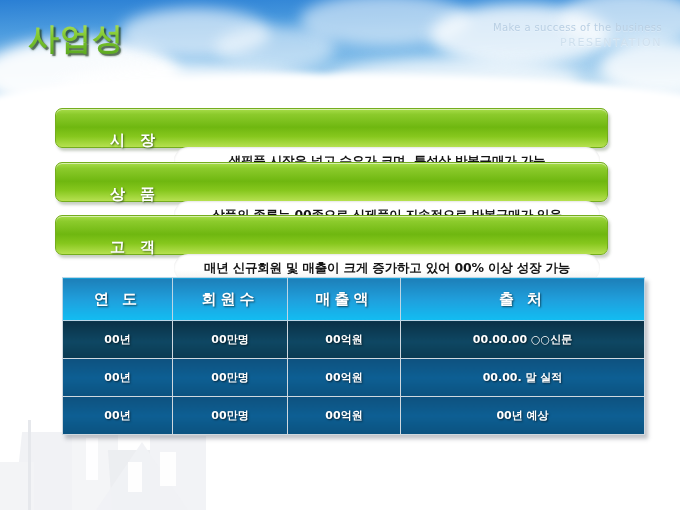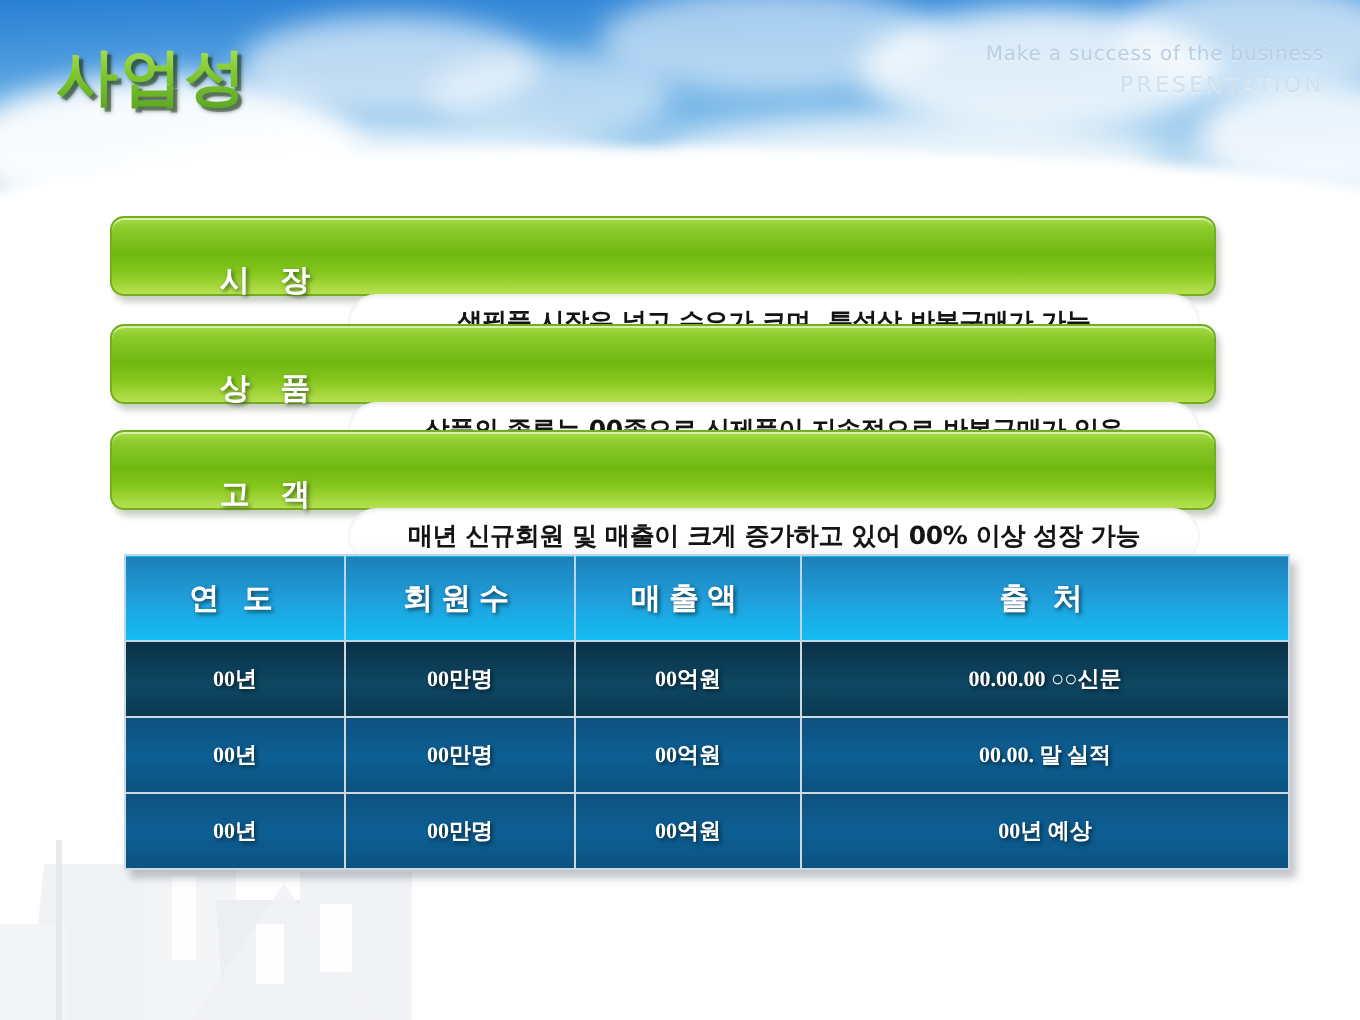--- a/index.html
+++ b/index.html
@@ -105,21 +105,20 @@
   }
   .bar-pill span{
     color:#141414;font-size:12.5px;font-weight:bold;letter-spacing:-.2px;white-space:nowrap;
   }
 
   
   .tbl{
     position:absolute;left:62px;top:277px;width:560px;
     border-collapse:collapse;table-layout:fixed;
     box-shadow:3px 4px 4px rgba(120,125,135,.45);
-    font-family:Liberation Serif, serif;
   }
   .tbl td,.tbl th{
     border:1px solid #cfd8df;
     text-align:center;color:#ffffff;
     font-weight:bold;
     text-shadow:1px 1px 2px rgba(0,0,0,.6);
     box-sizing:border-box;
   }
   .tbl thead th{
     height:43px;font-size:15px;letter-spacing:4px;

